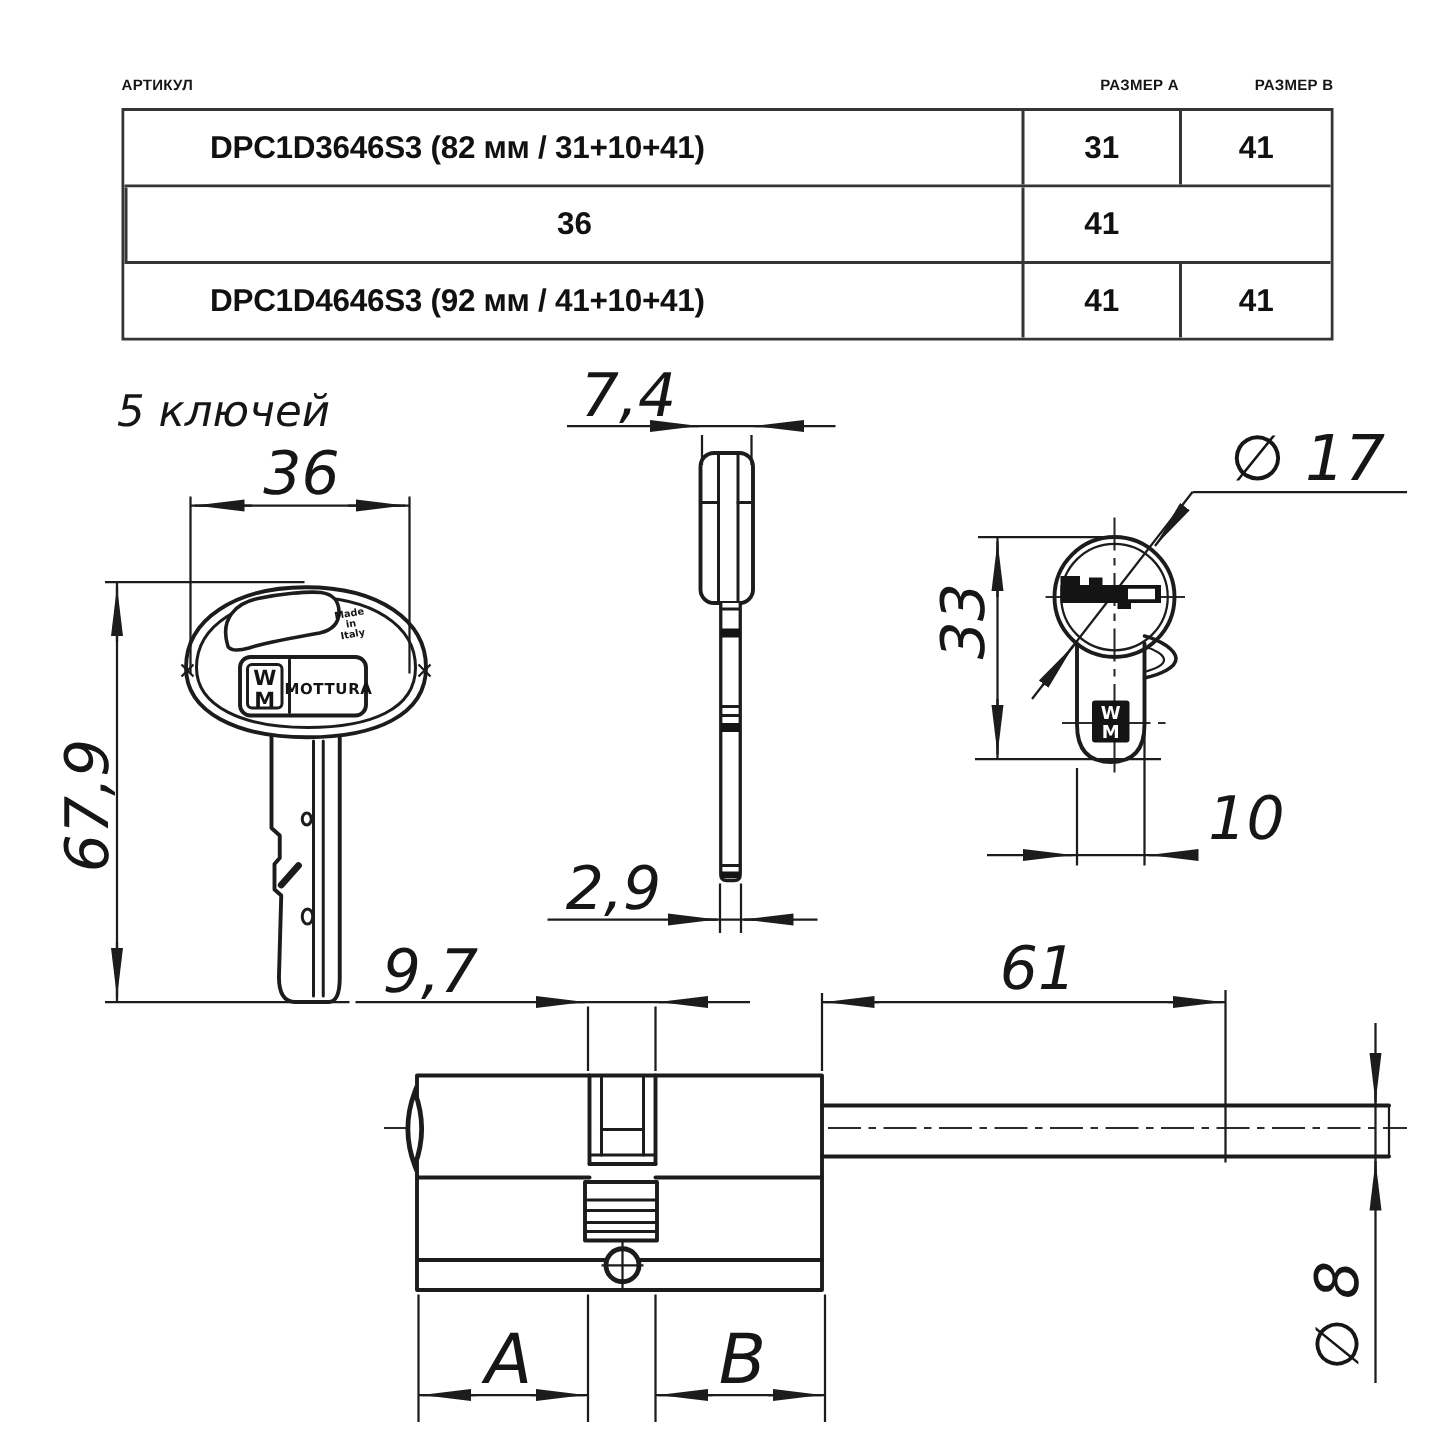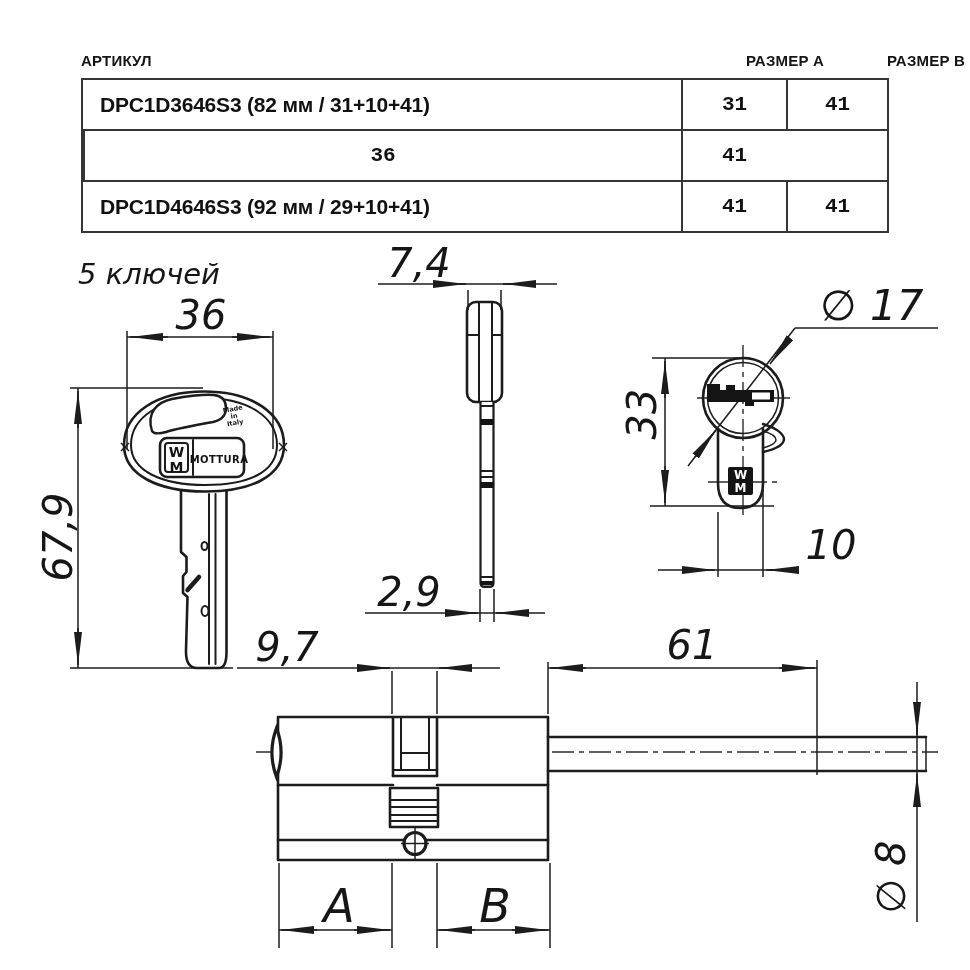--- a/index.html
+++ b/index.html
@@ -2,29 +2,29 @@
 <html><head>
 <meta charset="utf-8">
 <style>
   html,body { margin:0; padding:0; background:#ffffff; }
   body { width:970px; height:970px; font-family:"Liberation Sans", sans-serif; }
   .canvas { position:relative; width:970px; height:970px; background:#fff; overflow:hidden; }
 
   
   .table-block { position:absolute; left:81px; top:52px; width:808px; color:#151515; }
   .thead { display:grid; grid-template-columns:600px 105px 103px; font-weight:bold;
-           font-size:15px; letter-spacing:.2px; margin-bottom:9px;gap:38px; }
+           font-size:10px; letter-spacing:.2px; margin-bottom:9px; }
   .thead .hc { text-align:right; }
   .tbl { border:2px solid #353535; }
   .trow { display:grid; grid-template-columns:598px 105px 101px; height:49px;
           border-bottom:2px solid #353535; background:#fff; }
   .trow:last-child { border-bottom:none; }
   .cell { display:flex; align-items:center; font-weight:bold; font-size:21px; color:#111; }
-  .cell.article { padding-left:17px; letter-spacing:-0.2px; }
-  .cell.num { justify-content:center; border-left:2px solid #353535;font-family:Liberation Mono, monospace; }
+  .cell.article { padding-left:17px; letter-spacing:-0.2px;margin-left:40px; }
+  .cell.num { justify-content:center; border-left:2px solid #353535; }
 
   
   svg { position:absolute; left:0; top:0; }
   .ol  { stroke:#1c1c1c; stroke-width:2.6; fill:none; stroke-linecap:round; stroke-linejoin:round; }
   .ol2 { stroke:#1c1c1c; stroke-width:2; fill:none; stroke-linecap:round; }
   .olf { stroke:#1c1c1c; stroke-width:2.6; fill:#ffffff; stroke-linejoin:round; }
   .bold3 { stroke:#1c1c1c; stroke-width:3.2; fill:#ffffff; }
   .thin { stroke:#1c1c1c; stroke-width:1.5; fill:none; }
   .arr  { stroke:#1c1c1c; stroke-width:1.5; fill:none; marker-end:url(#arw); }
   .cl   { stroke:#2c2c2c; stroke-width:1.4; fill:none; stroke-dasharray:22 5 5 5; }
@@ -52,21 +52,21 @@
       <div class="trow">
         <div class="cell article">DPC1D3646S3 (82 мм / 31+10+41)</div>
         <div class="cell num">31</div>
         <div class="cell num">41</div>
       </div>
       <div class="trow">
         <div class="cell num">36</div>
         <div class="cell num">41</div>
       </div>
       <div class="trow">
-        <div class="cell article">DPC1D4646S3 (92 мм / 29+10+41)</div>
+        <div class="cell article">DPC1D4646S3 (92 мм / 41+10+41)</div>
         <div class="cell num">41</div>
         <div class="cell num">41</div>
       </div>
     </div>
   </div>
 
   <svg width="970" height="970" viewBox="0 0 970 970">
     <defs>
       <marker id="arw" markerUnits="userSpaceOnUse" markerWidth="34" markerHeight="10" refX="33" refY="5" orient="auto">
         <path d="M0,1 33,5 0,9 Z" fill="#1c1c1c"></path>

